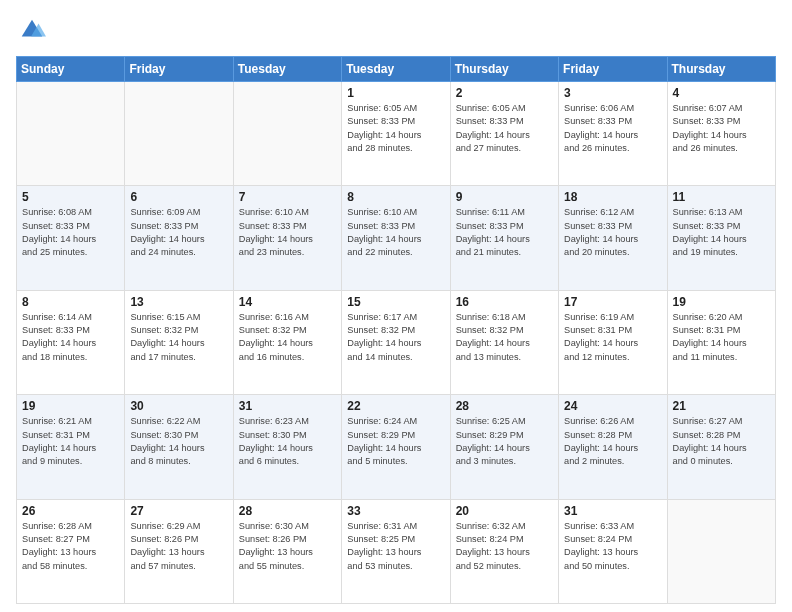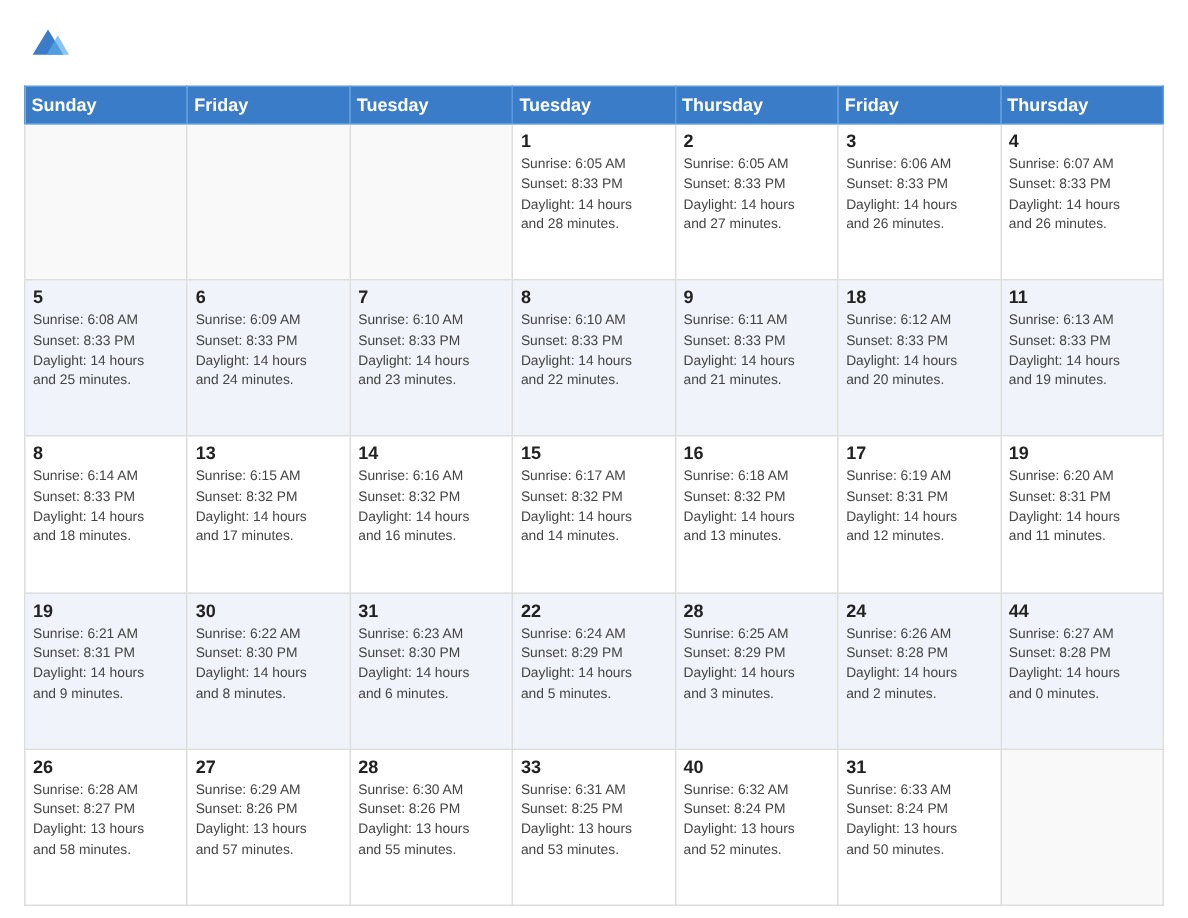--- a/index.html
+++ b/index.html
@@ -235,21 +235,21 @@
           </td>
           <td>
             <span class="day-number">28</span>
             <div class="day-info">Sunrise: 6:25 AM<br>Sunset: 8:29 PM<br>Daylight: 14 hours<br>and 3 minutes.</div>
           </td>
           <td>
             <span class="day-number">24</span>
             <div class="day-info">Sunrise: 6:26 AM<br>Sunset: 8:28 PM<br>Daylight: 14 hours<br>and 2 minutes.</div>
           </td>
           <td>
-            <span class="day-number">44</span>
+            <span class="day-number">21</span>
             <div class="day-info">Sunrise: 6:27 AM<br>Sunset: 8:28 PM<br>Daylight: 14 hours<br>and 0 minutes.</div>
           </td>
         </tr>
         <tr>
           <td>
             <span class="day-number">26</span>
             <div class="day-info">Sunrise: 6:28 AM<br>Sunset: 8:27 PM<br>Daylight: 13 hours<br>and 58 minutes.</div>
           </td>
           <td>
             <span class="day-number">27</span>
@@ -257,21 +257,21 @@
           </td>
           <td>
             <span class="day-number">28</span>
             <div class="day-info">Sunrise: 6:30 AM<br>Sunset: 8:26 PM<br>Daylight: 13 hours<br>and 55 minutes.</div>
           </td>
           <td>
             <span class="day-number">33</span>
             <div class="day-info">Sunrise: 6:31 AM<br>Sunset: 8:25 PM<br>Daylight: 13 hours<br>and 53 minutes.</div>
           </td>
           <td>
-            <span class="day-number">40</span>
+            <span class="day-number">20</span>
             <div class="day-info">Sunrise: 6:32 AM<br>Sunset: 8:24 PM<br>Daylight: 13 hours<br>and 52 minutes.</div>
           </td>
           <td>
             <span class="day-number">31</span>
             <div class="day-info">Sunrise: 6:33 AM<br>Sunset: 8:24 PM<br>Daylight: 13 hours<br>and 50 minutes.</div>
           </td>
           <td class="empty"></td>
         </tr>
       </tbody>
   </table>

